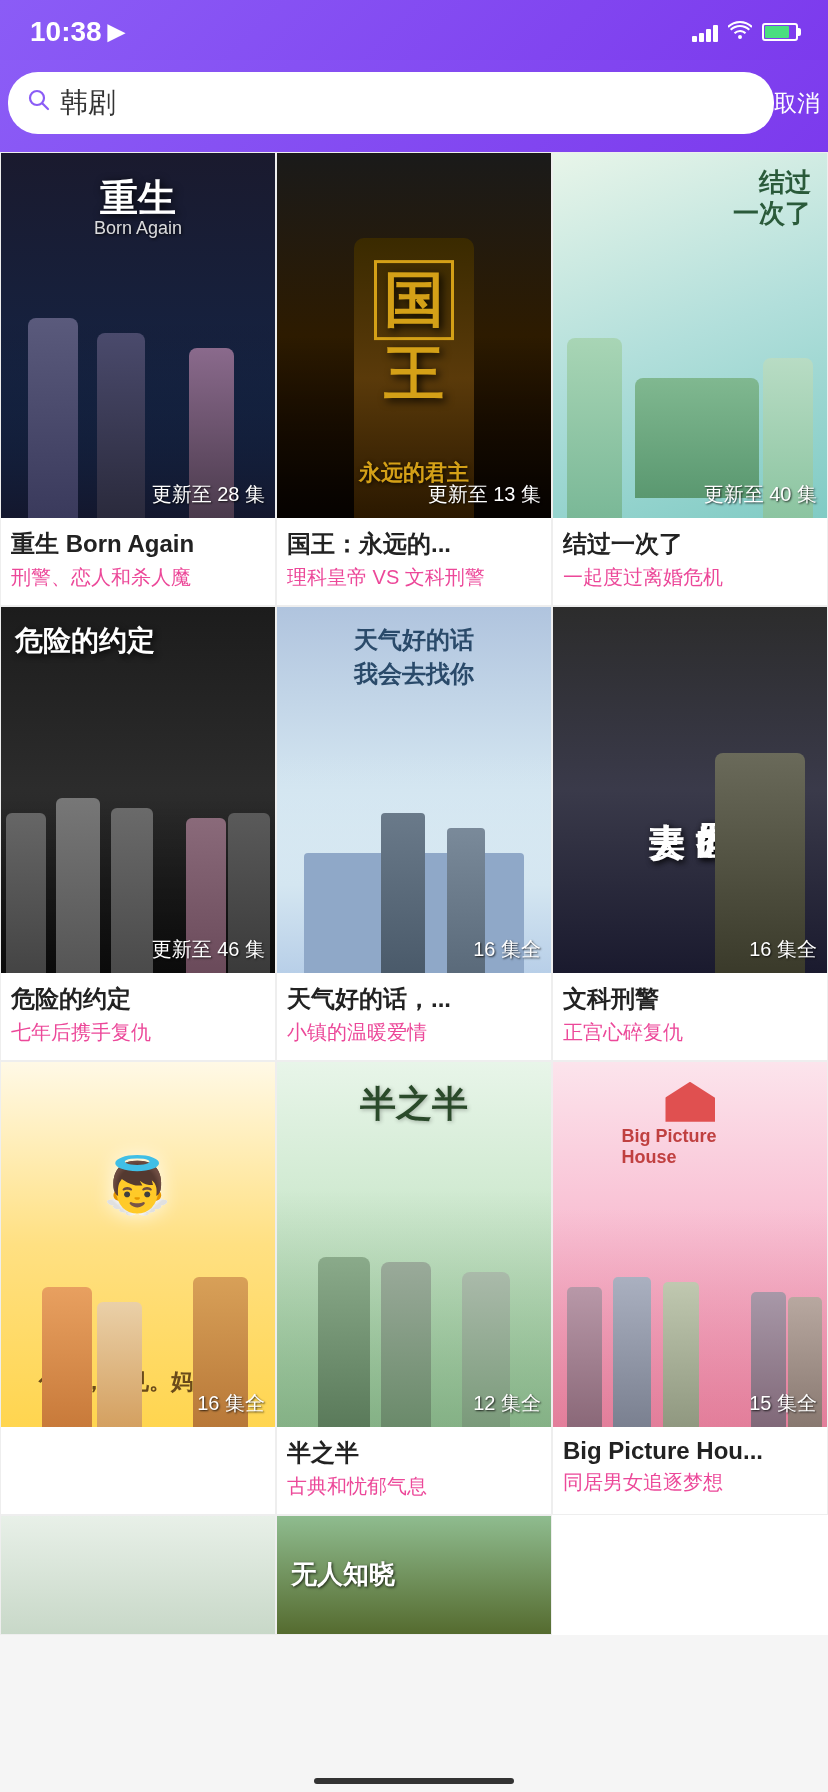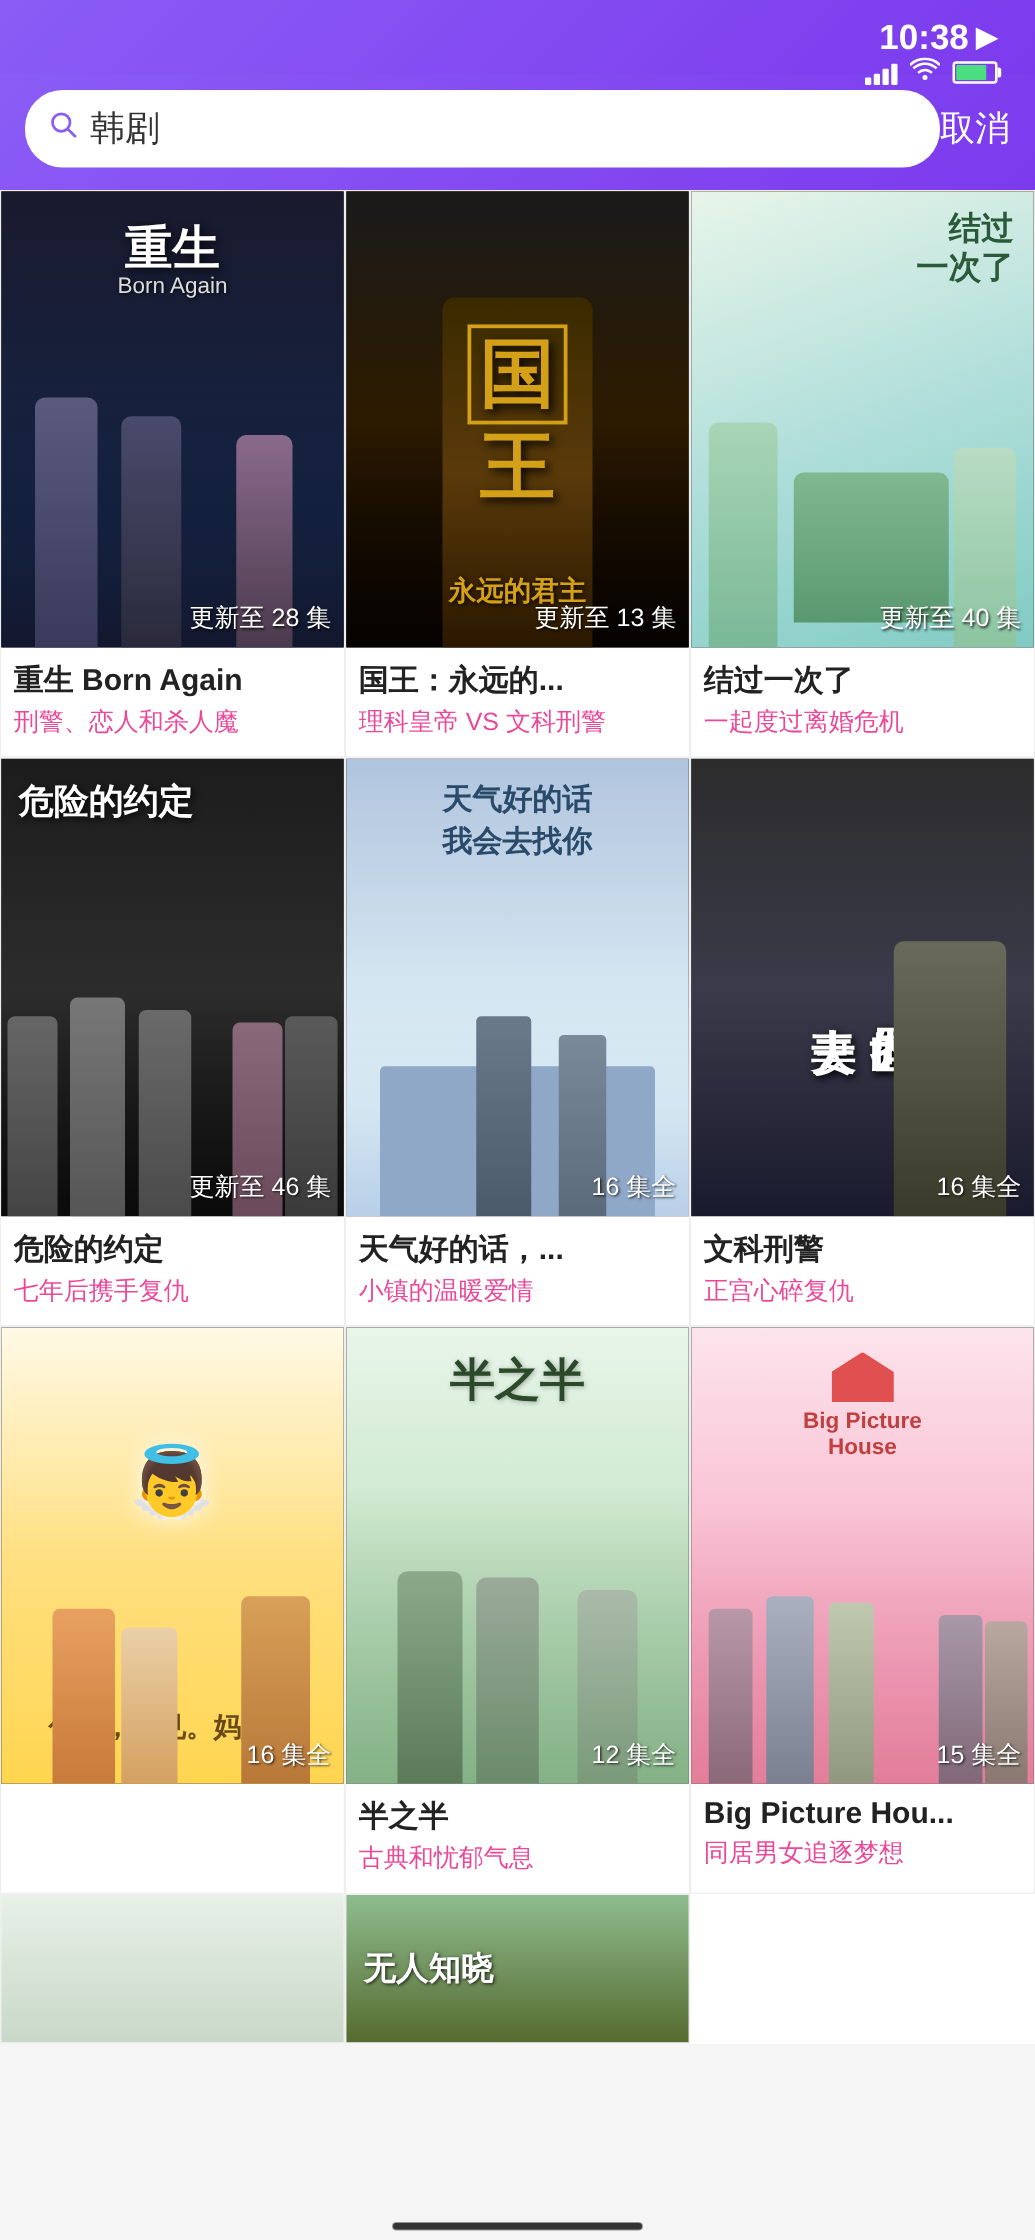--- a/index.html
+++ b/index.html
@@ -11,24 +11,23 @@
       background: #f5f5f5;
       overflow-x: hidden;
     }
 
     
     .status-bar {
       background: linear-gradient(135deg, #8b5cf6, #7c3aed);
       color: white;
       display: flex;
       justify-content: space-between;
-      align-items: flex-end;
+      align-items: center;
       padding: 14px 30px 10px;
       height: 60px;
-      flex-direction: column;
     }
     .status-time {
       font-size: 28px;
       font-weight: 600;
       display: flex;
       align-items: center;
       gap: 6px;
     }
     .status-icons {
       display: flex;
@@ -71,21 +70,21 @@
     .battery-fill {
       background: #4ade80;
       height: 100%;
       width: 80%;
       border-radius: 1px;
     }
 
     
     .search-bar {
       background: linear-gradient(135deg, #8b5cf6, #7c3aed);
-      padding: 12px 20px 18px;
+      padding: 12px 8px 18px;
       display: flex;
     }
     .search-input-wrapper {
       flex: 1;
       background: white;
       border-radius: 30px;
       display: flex;
       align-items: center;
       padding: 12px 20px;
       gap: 10px;
@@ -94,21 +93,21 @@
       font-size: 28px;
       color: #333;
       flex: 1;
     }
     .search-icon-svg {
       color: #888;
       font-size: 24px;
     }
     .cancel-btn {
       color: white;
-      font-size: 28px;
+      font-size: 23px;
       white-space: nowrap;
       background: none;
       border: none;
       cursor: pointer;
     }
 
     
     .grid-container {
       display: grid;
       grid-template-columns: repeat(3, 1fr);
@@ -436,21 +435,21 @@
       <div class="drama-title">半之半</div>
       <div class="drama-desc">古典和忧郁气息</div>
     </div>
   </div>
 
   <div class="grid-item">
     <div class="poster-wrapper">
       <div class="poster-bg poster-9">
         <div class="poster-content">
 
-          <div style="position:absolute;top:20px;left:50%;transform:translateX(-50%);text-align:center;">
+          <div style="position:absolute;top:20px;left:50%;transform:translateX(-50%);text-align:left;">
             <div style="width:50px;height:40px;background:#e05050;clip-path:polygon(50% 0%,100% 40%,100% 100%,0% 100%,0% 40%);margin:0 auto;"></div>
             <div style="color:#c04040;font-size:18px;font-weight:800;margin-top:4px;">Big Picture House</div>
           </div>
           <div style="position:absolute;bottom:0;left:0;right:0;height:60%;background:linear-gradient(to top,rgba(200,100,120,0.4) 0%,transparent 100%);">
             <div style="position:absolute;bottom:0;left:5%;width:35px;height:140px;background:linear-gradient(to top,#8a6878,#b898a8);border-radius:5px 5px 0 0;"></div>
             <div style="position:absolute;bottom:0;left:22%;width:38px;height:150px;background:linear-gradient(to top,#7a8090,#aab0c0);border-radius:5px 5px 0 0;"></div>
             <div style="position:absolute;bottom:0;left:40%;width:36px;height:145px;background:linear-gradient(to top,#909880,#c0c8b0);border-radius:5px 5px 0 0;"></div>
             <div style="position:absolute;bottom:0;right:15%;width:35px;height:135px;background:linear-gradient(to top,#806878,#a898a8);border-radius:5px 5px 0 0;"></div>
             <div style="position:absolute;bottom:0;right:2%;width:34px;height:130px;background:linear-gradient(to top,#887870,#b8a8a0);border-radius:5px 5px 0 0;"></div>
           </div>

